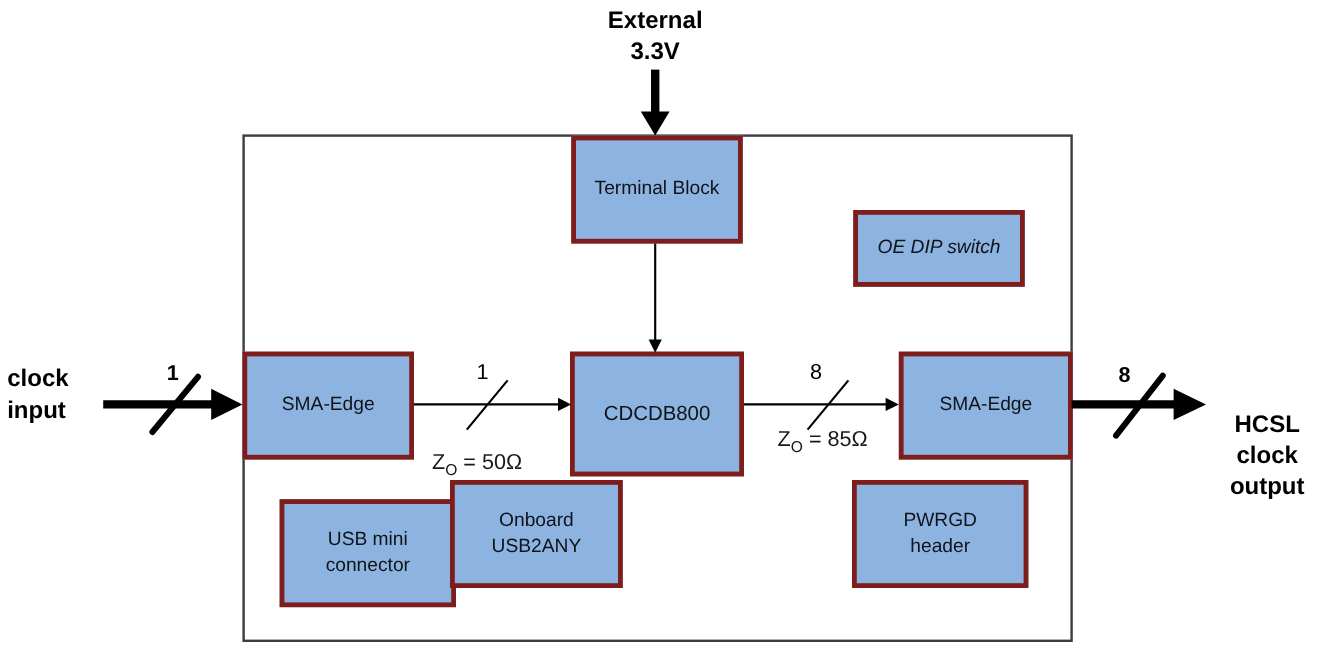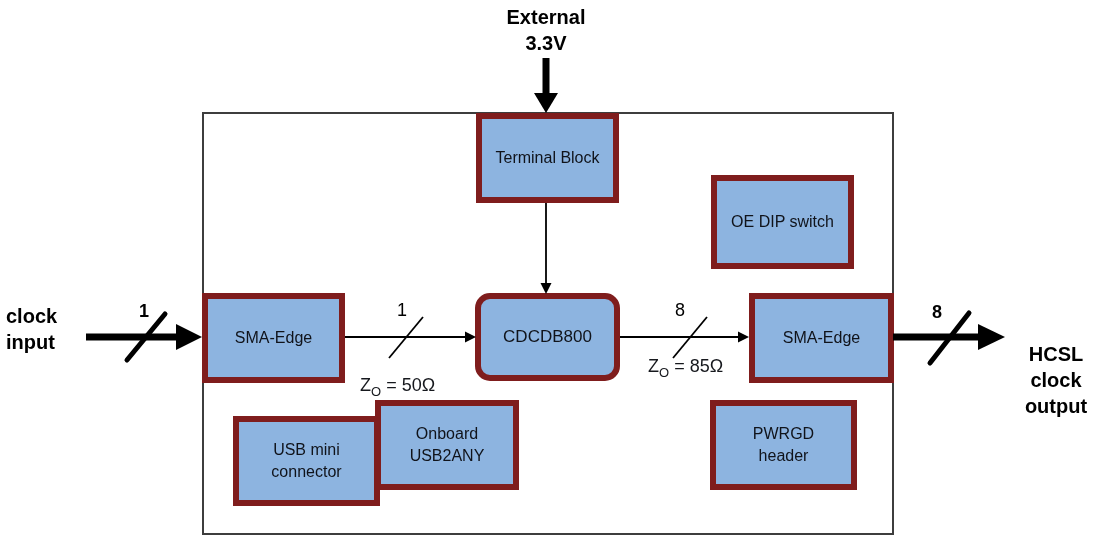--- a/index.html
+++ b/index.html
@@ -15,36 +15,36 @@
     position: absolute;
     left: 202px; top: 112px;
     width: 692px; height: 423px;
     border: 2px solid #3d3d3d;
     box-sizing: border-box;
     background: #ffffff;
   }
   .block {
     position: absolute;
     background: #8DB4E0;
-    border: 6px solid #7f1d1d;
+    border: 4px solid #7f1d1d;
     box-sizing: border-box;
     display: flex;
     align-items: center;
     justify-content: center;
     text-align: center;
     font-size: 16px;
     line-height: 1.35;
     color: #10131a;
     white-space: pre-line;
     z-index: 2;
   }
   .b-terminal   { left: 476px; top: 113px; width: 143px; height: 90px; }
-  .b-oedip      { left: 711px; top: 175px; width: 143px; height: 94px; }
+  .b-oedip      { left: 711px; top: 175px; width: 143px; height: 64px; font-style: italic; }
   .b-sma-left   { left: 202px; top: 293px; width: 143px; height: 90px; }
-  .b-cdcdb800   { left: 475px; top: 293px; width: 145px; height: 88px; font-size: 17px; border-radius: 15px; }
+  .b-cdcdb800   { left: 475px; top: 293px; width: 145px; height: 104px; font-size: 17px; }
   .b-sma-right  { left: 749px; top: 293px; width: 145px; height: 90px; }
   .b-usbmini    { left: 233px; top: 416px; width: 147px; height: 90px; }
   .b-usb2any    { left: 375px; top: 400px; width: 144px; height: 90px; }
   .b-pwrgd      { left: 710px; top: 400px; width: 147px; height: 90px; }
 
   .outlabel {
     position: absolute;
     font-weight: bold;
     color: #000000;
     white-space: pre-line;

